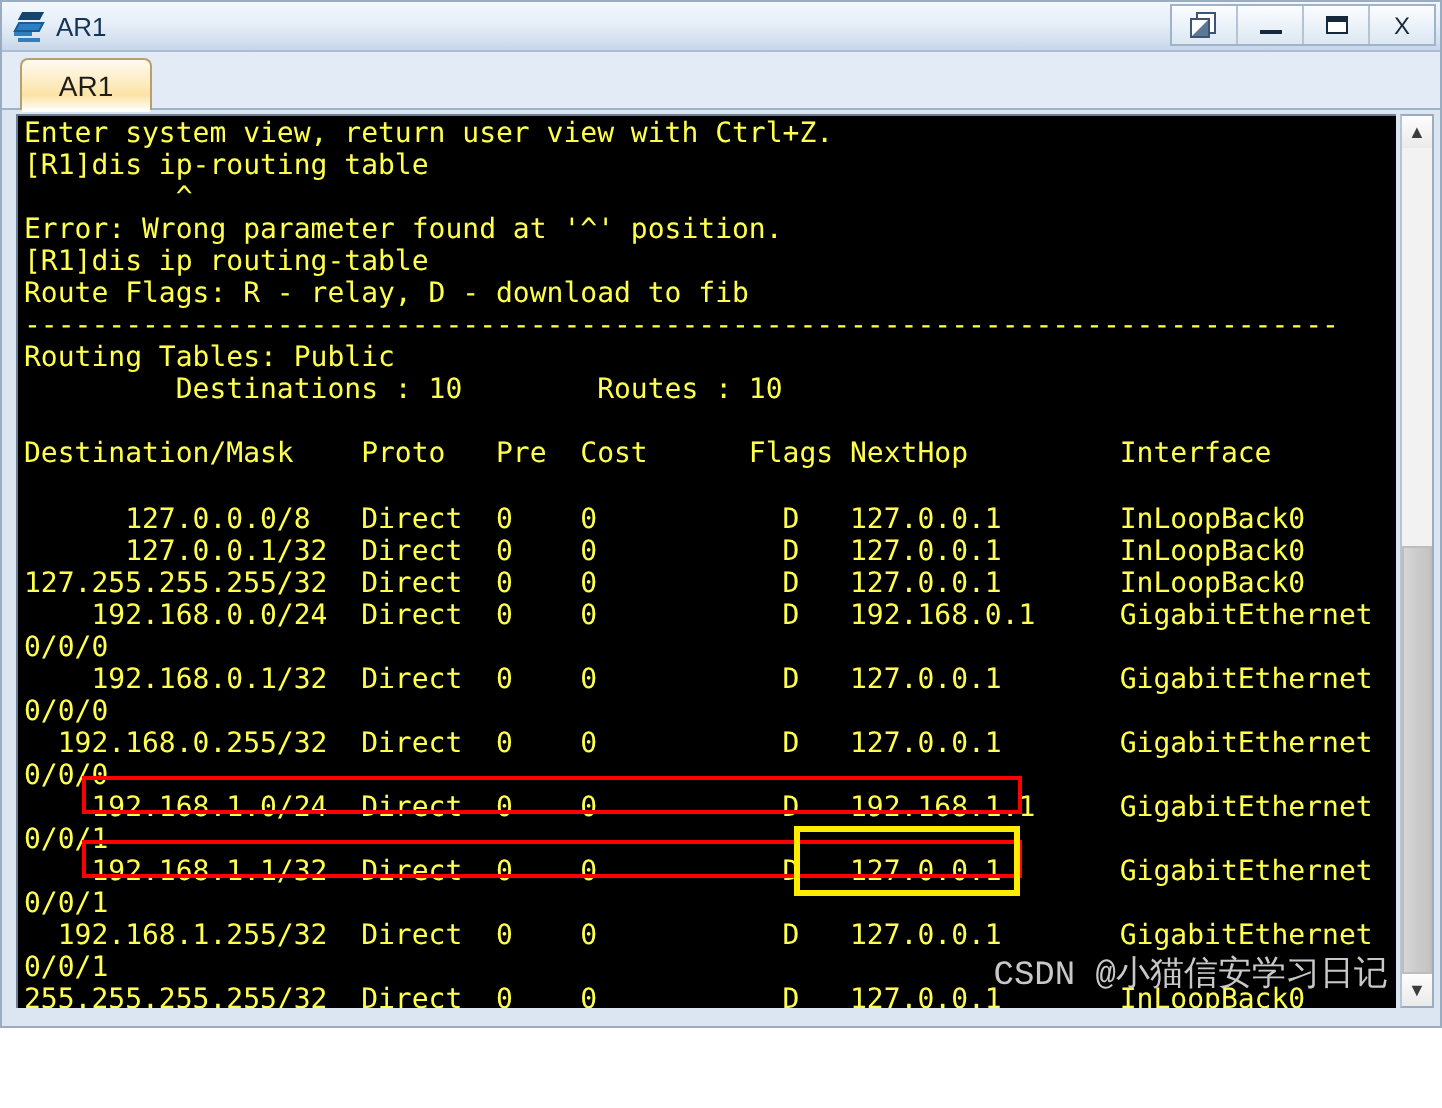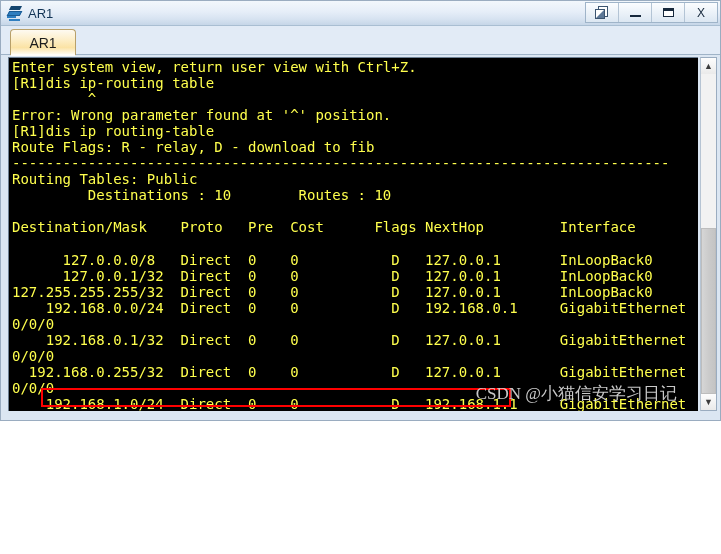--- a/index.html
+++ b/index.html
@@ -12,21 +12,21 @@
     height: 554px;
     overflow: hidden;
     font-family: "Liberation Sans", sans-serif;
   }
 
   
   #app-window {
     position: absolute;
     left: 0; top: 0;
     width: 721px;
-    height: 421px;
+    height: 514px;
     box-sizing: border-box;
     background: #e4ecf7;
     border: 1px solid #9aacc0;
     display: flex;
     flex-direction: column;
   }
 
   
   #title-bar {
     position: relative;
@@ -232,23 +232,23 @@
   .hl-box {
     position: absolute;
     box-sizing: border-box;
     pointer-events: none;
   }
   .hl-red { border: 2px solid #ff0000; }
   .hl-yellow { border: 3px solid #ffeb00; }
 
   #watermark {
     position: absolute;
-    right: 21px;
+    right: 4px;
     bottom: 6px;
-    font-family: Liberation Serif, serif;
+    font-family: Liberation Mono, monospace;
     font-size: 17px;
     color: #d9d9d9;
     white-space: nowrap;
     opacity: 0.92;
   }
 
   
   #v-scrollbar {
     width: 17px;
     min-width: 17px;

